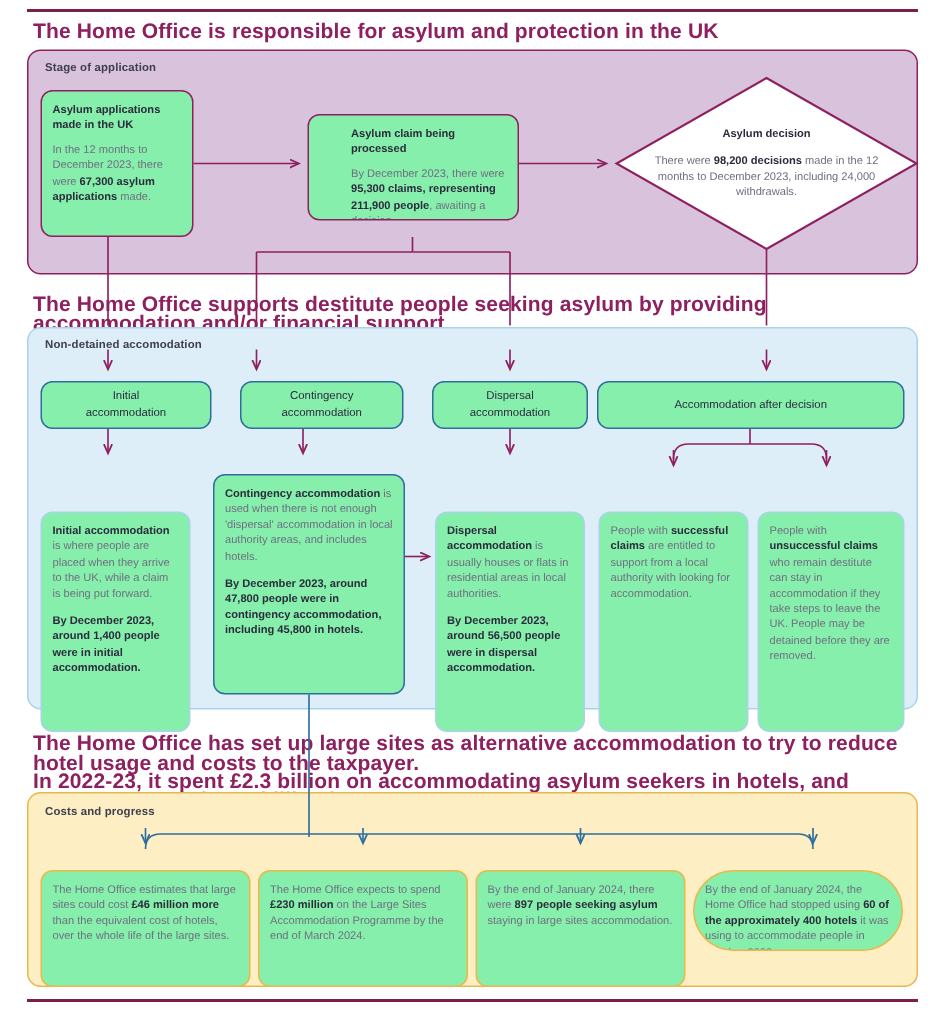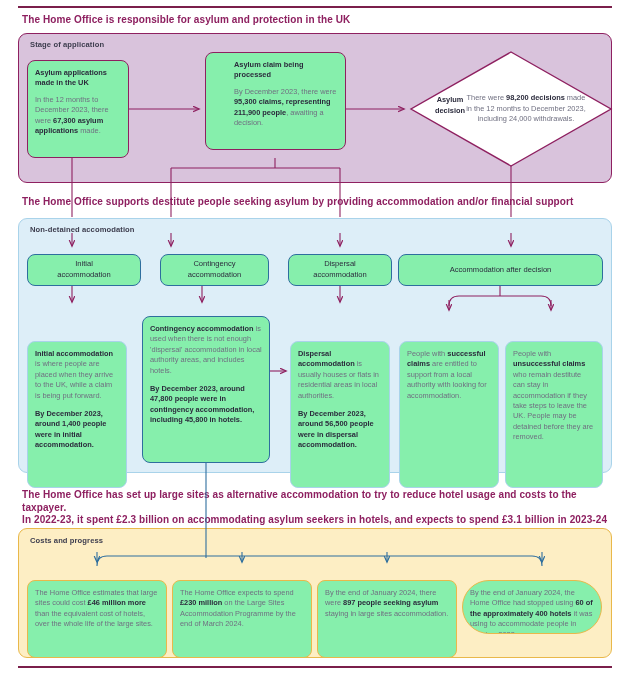--- a/index.html
+++ b/index.html
@@ -15,21 +15,21 @@
 
   
   .rule{position:absolute;left:18px;width:594px;height:2px;background:#7b1f4b;}
   .rule.top{top:6px;}
   .rule.bottom{top:666px;}
 
   
   .heading{
     position:absolute;
     color:#8e2060;
-    font-size:10px;
+    font-size:14px;
     font-weight:bold;
     line-height:12.5px;
     letter-spacing:.1px;
     white-space:pre-line;
   }
 
   
   .panel{
     position:absolute;
     border-radius:9px;
@@ -70,21 +70,21 @@
   .box .para + .para{margin-top:8px;}
   .box.center{display:flex;align-items:center;justify-content:center;text-align:center;
     color:#2b2b3c;font-weight:normal;padding:4px;}
   .box.center span{display:block;line-height:10.6px;font-size:7.6px;}
 
   
   .diamond-wrap{position:absolute;}
   .diamond-wrap svg{position:absolute;left:0;top:0;}
   .diamond-text{
     position:absolute;left:0;top:0;width:100%;height:100%;
-    display:flex;flex-direction:row;align-items:center;justify-content:center;
+    display:flex;flex-direction:column;align-items:center;justify-content:center;
     text-align:center;font-size:7.4px;line-height:10.6px;color:#6f6f80;
     box-sizing:border-box;padding:0 26px;
   }
   .diamond-text .title{color:#2b2b3c;font-weight:bold;margin-bottom:7px;display:block;}
   .diamond-text b{color:#2b2b3c;font-weight:bold;}
 
   
   .wires{position:absolute;left:0;top:0;width:624px;height:676px;pointer-events:none;}
 </style>
 </head>
@@ -97,21 +97,21 @@
   <div class="heading" style="left:22px;top:14px;width:580px;">The Home Office is responsible for asylum and protection in the UK</div>
 
   <div class="panel purple" style="left:18px;top:33px;width:594px;height:150px;"></div>
   <div class="panel-label" style="left:30px;top:40px;">Stage of application</div>
 
   <div class="box magenta" style="left:27px;top:60px;width:102px;height:98px;">
     <span class="title">Asylum applications made in the UK</span>
     <span class="para">In the 12 months to December 2023, there were <b>67,300 asylum applications</b> made.</span>
   </div>
 
-  <div class="box magenta" style="left:205px;top:52px;width:141px;height:98px;padding-left:28px;">
+  <div class="box magenta" style="left:205px;top:76px;width:141px;height:71px;padding-left:28px;">
     <span class="title">Asylum claim being processed</span>
     <span class="para">By December 2023, there were <b>95,300 claims, representing 211,900 people</b>, awaiting a decision.</span>
   </div>
 
   <div class="diamond-wrap" style="left:409px;top:50px;width:204px;height:118px;">
     <svg width="204" height="118" viewBox="0 0 204 118">
       <polygon points="102,2 202,59 102,116 2,59" fill="#ffffff" stroke="#8e2060" stroke-width="1.4"></polygon>
     </svg>
     <div class="diamond-text">
       <span class="title">Asylum decision</span>

